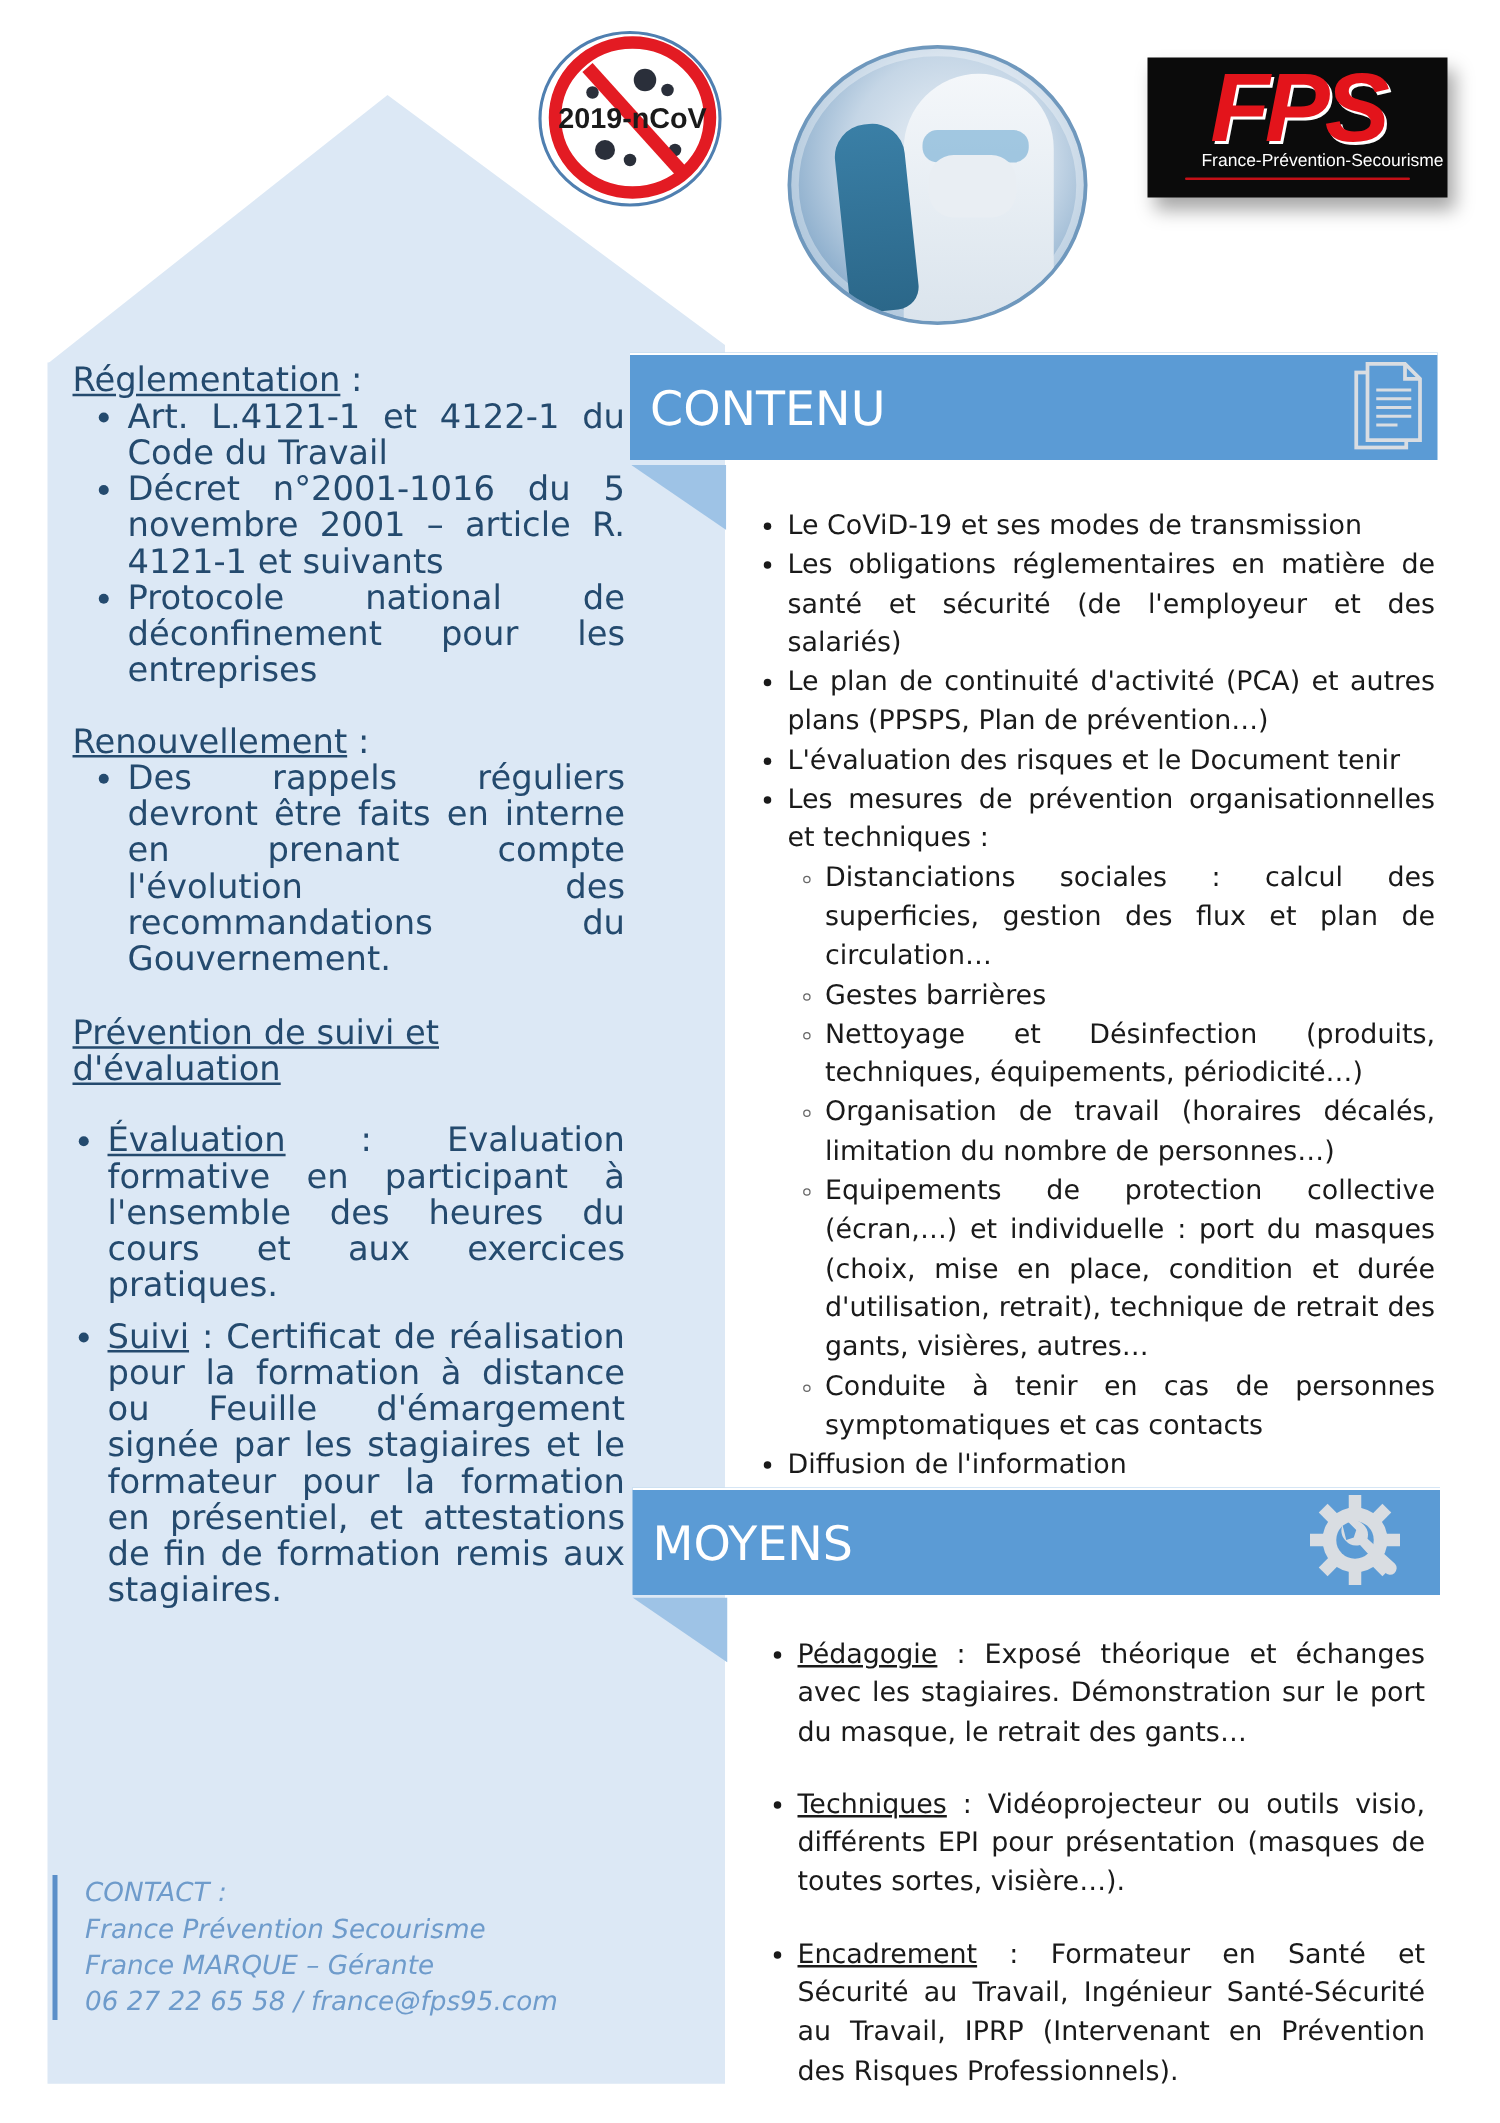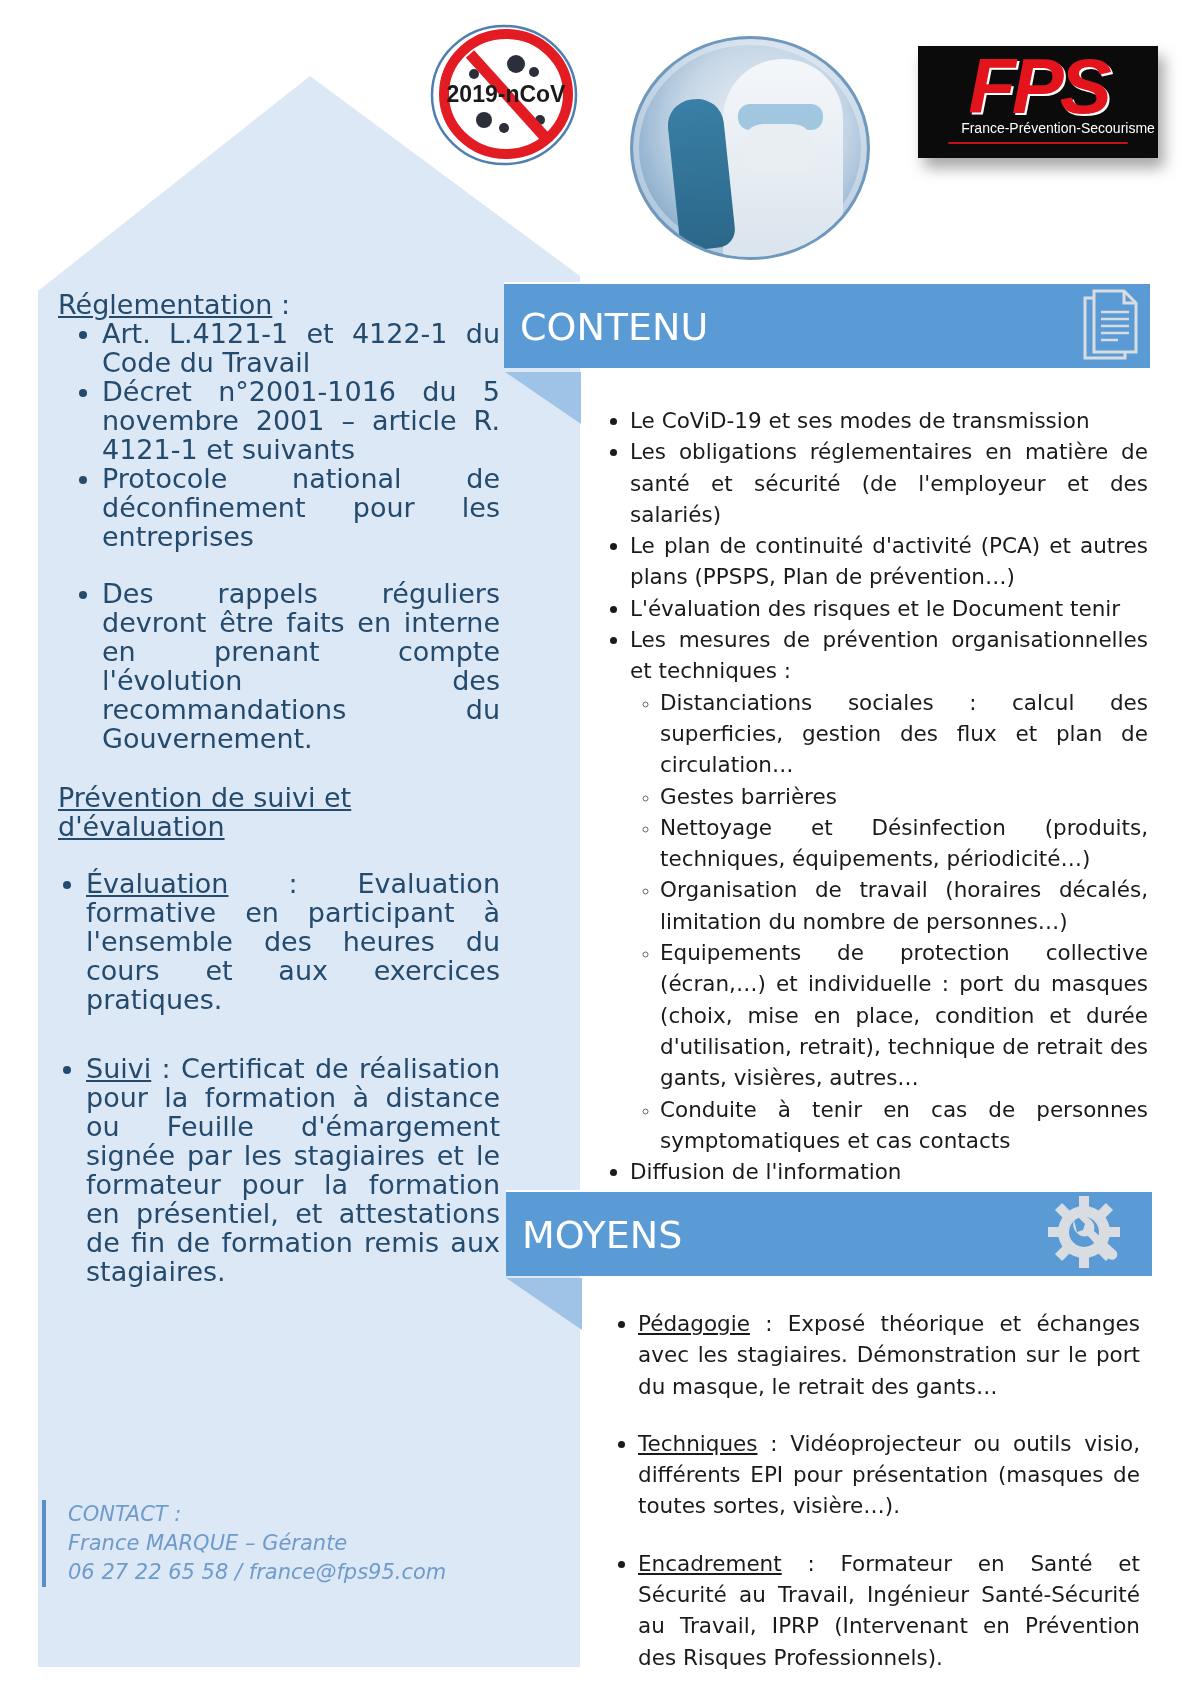--- a/index.html
+++ b/index.html
@@ -76,21 +76,21 @@
       position: absolute; left: 58px; top: 290px; width: 442px;
       color: #244a6e; font-size: 27px; line-height: 29px;
     }
     .left-col .heading { text-decoration: underline; margin: 0; }
     .left-col ul { margin: 0; padding-left: 44px; }
     .left-col ul li { list-style: disc; text-align: justify; }
     .left-col .gap { height: 28px; }
     .left-col .gap-lg { height: 30px; }
     .left-col .eval-list { margin: 0; padding-left: 30px; margin-left: -2px; }
     .left-col .eval-list li { text-align: justify; }
-    .left-col .eval-list li + li { margin-top: 40px; }
+    .left-col .eval-list li + li { margin-top: 12px; }
     .u { text-decoration: underline; }
 
     .contact {
       position: absolute; left: 42px; top: 1500px; width: 520px;
       border-left: 4px solid #5b8fc9;
       padding-left: 22px;
       color: #6e9bcb; font-style: italic; font-size: 21px; line-height: 29px;
     }
 
     
@@ -159,34 +159,38 @@
 <div class="left-col">
   <p class="heading-line" style="margin:0;">
     <span class="u">Réglementation</span><span> :</span>
   </p>
   <ul>
     <li>Art. L.4121-1 et 4122-1 du Code du Travail</li>
     <li>Décret n°2001-1016 du 5 novembre 2001 – article R. 4121-1 et suivants</li>
     <li>Protocole national de déconfinement pour les entreprises</li>
   </ul>
   <div class="gap"></div>
+  <p style="margin:0;">
+    <span class="u">Renouvellement</span><span> :</span>
+  </p>
   <ul>
     <li>Des rappels réguliers devront être faits en interne en prenant compte l'évolution des recommandations du Gouvernement.</li>
   </ul>
   <div class="gap-lg"></div>
   <p class="heading">Prévention de suivi et d'évaluation</p>
   <div class="gap"></div>
   <ul class="eval-list">
     <li><span class="u">Évaluation</span><span> : Evaluation formative en participant à l'ensemble des heures du cours et aux exercices pratiques.</span></li>
     <li><span class="u">Suivi</span><span> : Certificat de réalisation pour la formation à distance ou Feuille d'émargement signée par les stagiaires et le formateur pour la formation en présentiel, et attestations de fin de formation remis aux stagiaires.</span></li>
   </ul>
 </div>
 
 <div class="contact">
   <div>CONTACT :</div>
+  <div>France Prévention Secourisme</div>
   <div>France MARQUE – Gérante</div>
   <div>06 27 22 65 58 / france@fps95.com</div>
 </div>
 
 <div class="section-bar" style="left:504px; top:282px; width:646px;">
   <span>CONTENU</span>
 </div>
 <div class="bar-icon" style="left:1082px; top:288px;">
   <svg width="58" height="74" viewBox="0 0 58 74">
     <rect x="3" y="10" width="40" height="60" fill="none" stroke="#d9dde2" stroke-width="3"></rect>

